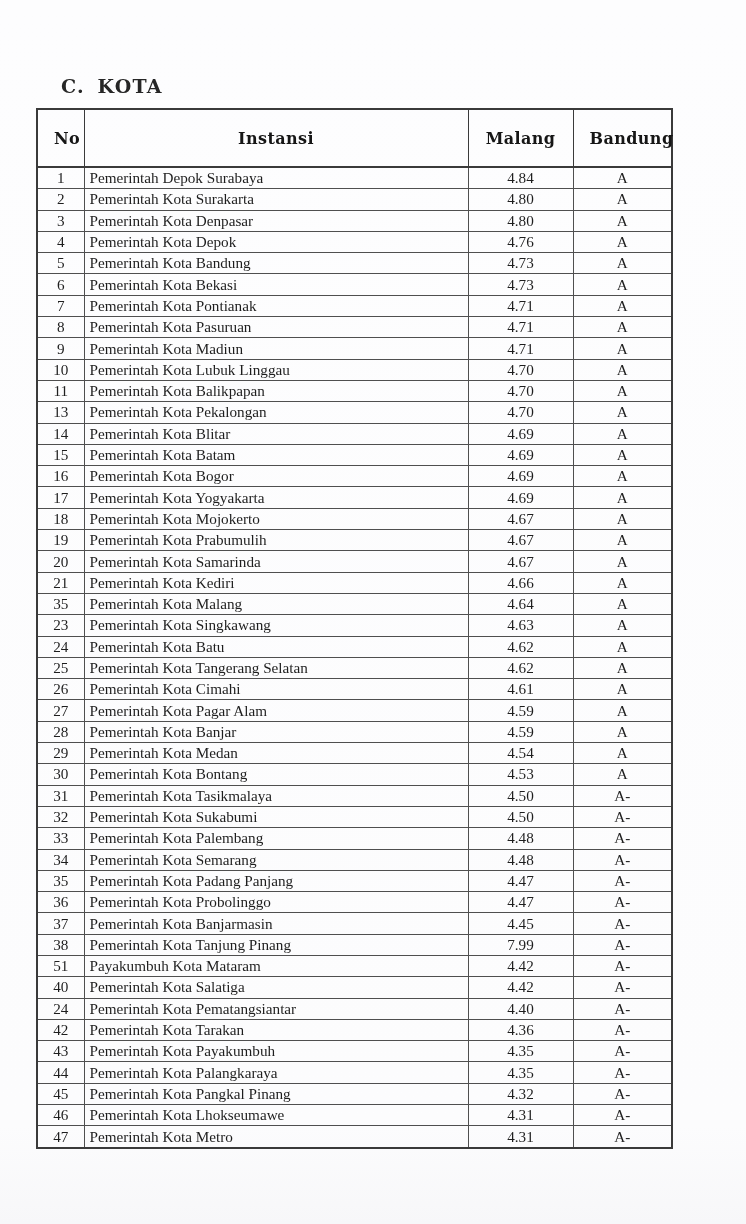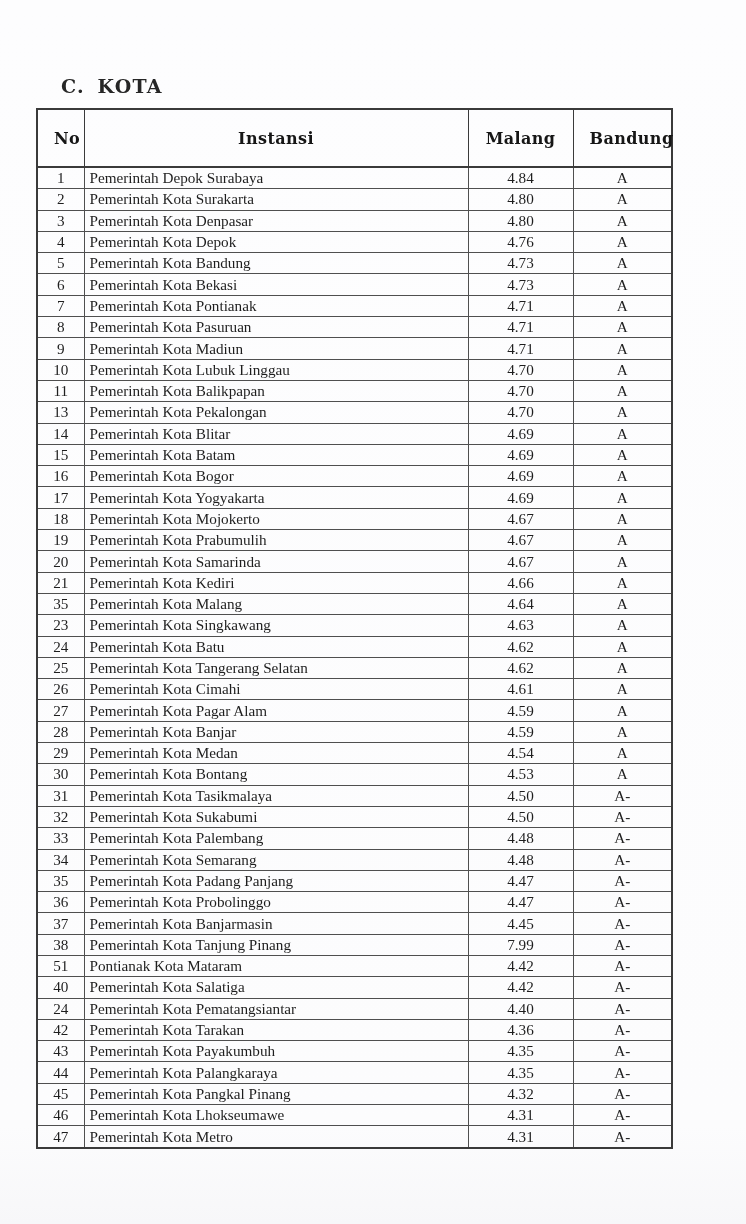--- a/index.html
+++ b/index.html
@@ -312,21 +312,21 @@
           <td data-name="cell-kategori">A-</td>
         </tr>
         <tr data-name="table-row">
           <td data-name="cell-no">38</td>
           <td data-name="cell-instansi">Pemerintah Kota Tanjung Pinang</td>
           <td data-name="cell-indeks">7.99</td>
           <td data-name="cell-kategori">A-</td>
         </tr>
         <tr data-name="table-row">
           <td data-name="cell-no">51</td>
-          <td data-name="cell-instansi">Pontianak Kota Mataram</td>
+          <td data-name="cell-instansi">Payakumbuh Kota Mataram</td>
           <td data-name="cell-indeks">4.42</td>
           <td data-name="cell-kategori">A-</td>
         </tr>
         <tr data-name="table-row">
           <td data-name="cell-no">40</td>
           <td data-name="cell-instansi">Pemerintah Kota Salatiga</td>
           <td data-name="cell-indeks">4.42</td>
           <td data-name="cell-kategori">A-</td>
         </tr>
         <tr data-name="table-row">

